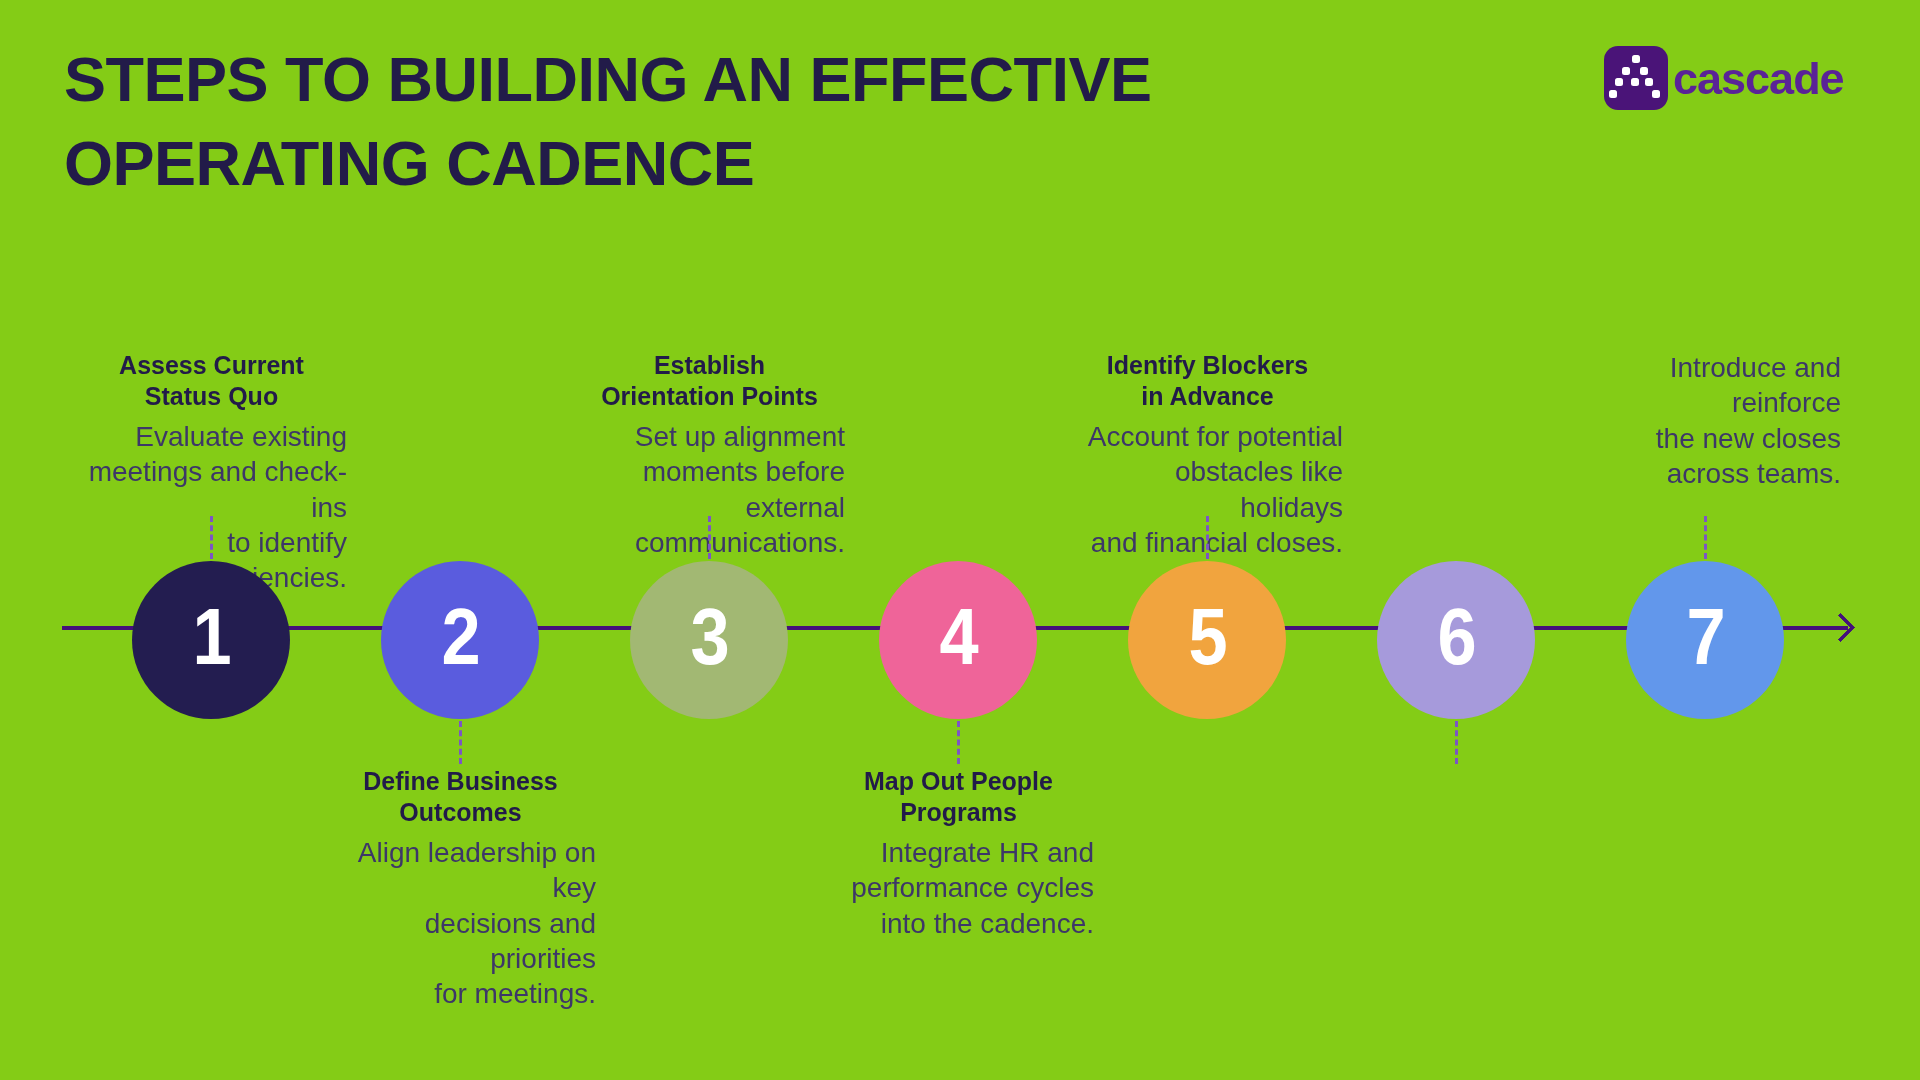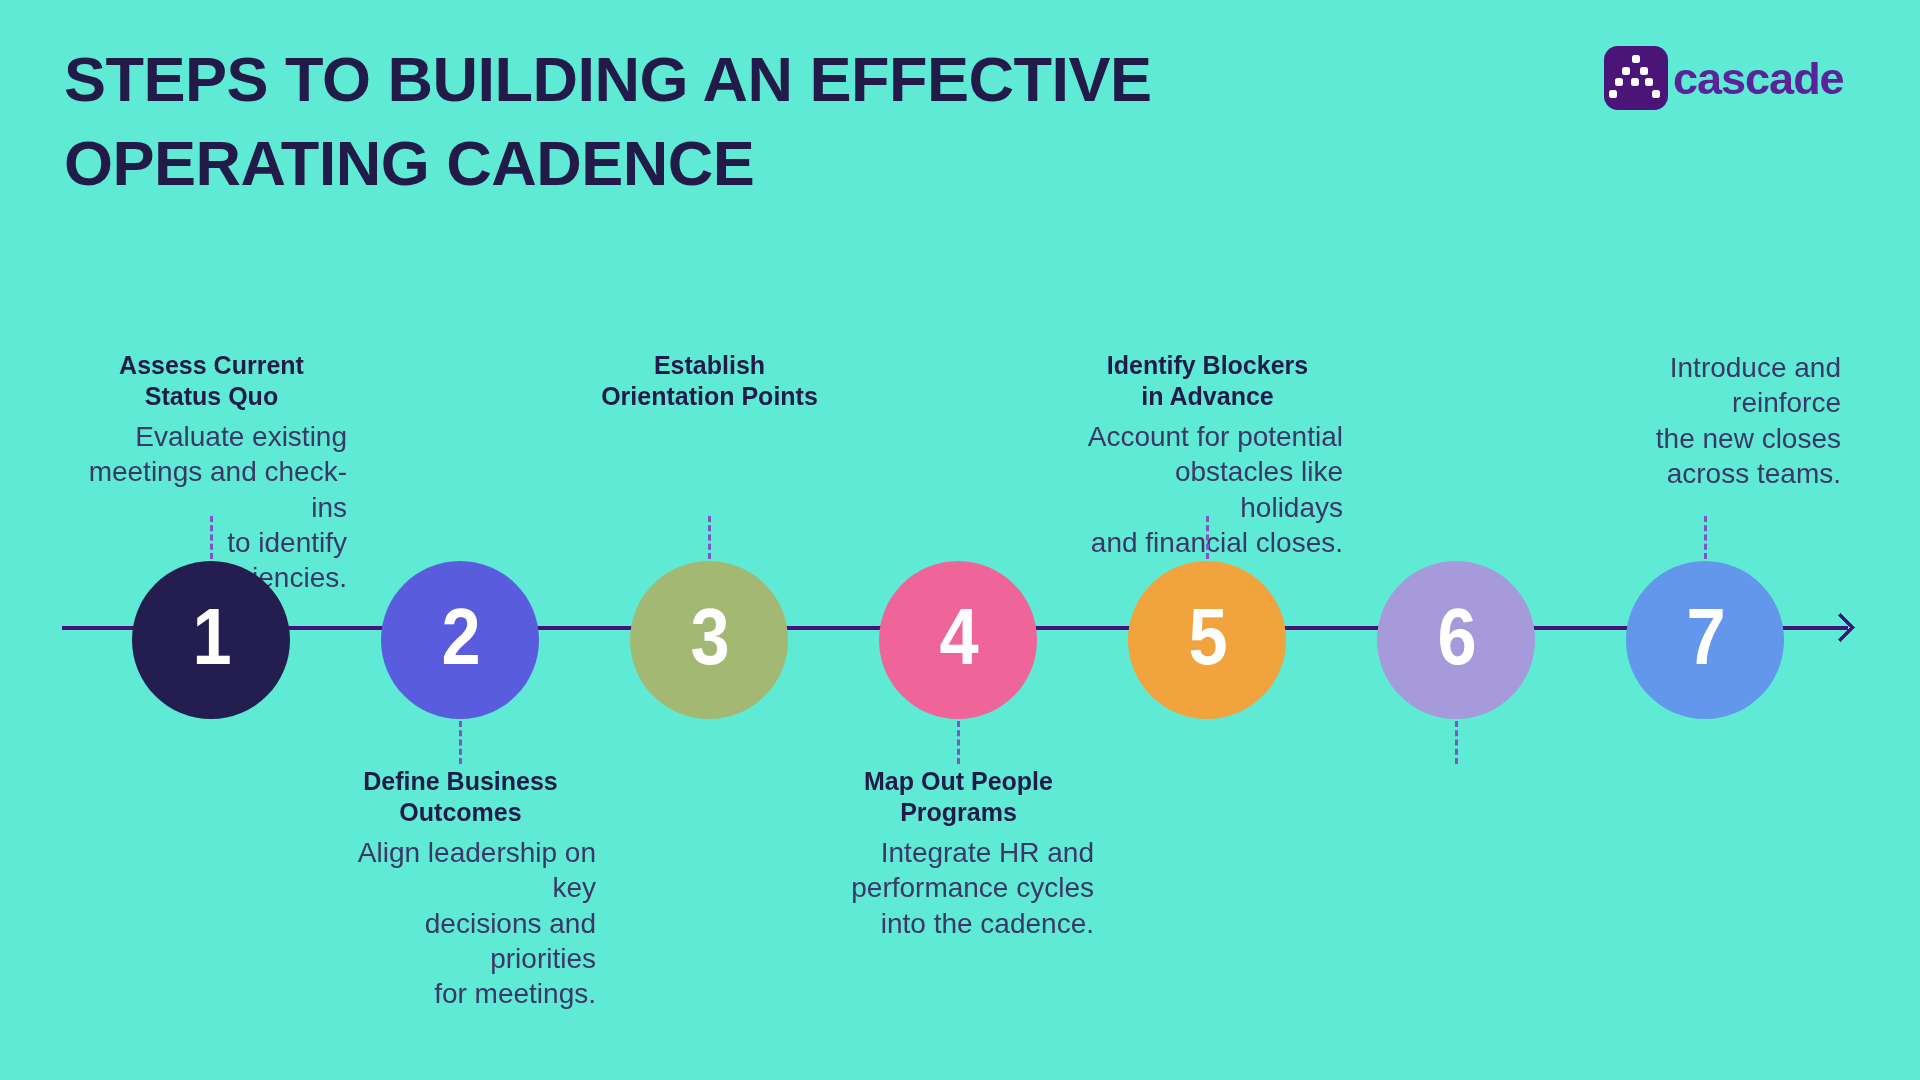--- a/index.html
+++ b/index.html
@@ -1,21 +1,21 @@
 <!DOCTYPE html>
 <html><head>
 <meta charset="utf-8">
 <style>
   * { margin: 0; padding: 0; box-sizing: border-box; }
   html, body { background: #ffffff; }
   body {
     font-family: "Liberation Sans", "DejaVu Sans", sans-serif;
     width: 1920px; height: 1080px; overflow: hidden; position: relative;
   }
-  .canvas { position: absolute; inset: 0; width: 1920px; height: 1080px; background: #5eead4; }
+  .canvas { position: absolute; inset: 0; width: 1920px; height: 1080px; background: #84cc16; }
 
   
   .title {
     position: absolute; left: 64px; top: 38px;
     font-size: 63px; font-weight: 800; letter-spacing: -0.5px;
     line-height: 1.33; color: #221b49;
     white-space: pre-line;
   }
   .logo {
     position: absolute; left: 1604px; top: 46px;
@@ -137,20 +137,24 @@
         <div class="step-body">Align leadership on key
 decisions and priorities
 for meetings.</div>
       </div>
     </div>
 
     <div class="col">
       <div class="step-text above">
         <div class="step-heading">Establish
 Orientation Points</div>
+        <div class="step-body">Set up alignment
+moments before
+external
+communications.</div>
       </div>
       <div class="dash above"></div>
       <div class="circle" style="background: rgb(162, 184, 115);">
         <span class="num">3</span>
       </div>
     </div>
 
     <div class="col">
       <div class="circle" style="background: rgb(239, 100, 153);">
         <span class="num">4</span>

